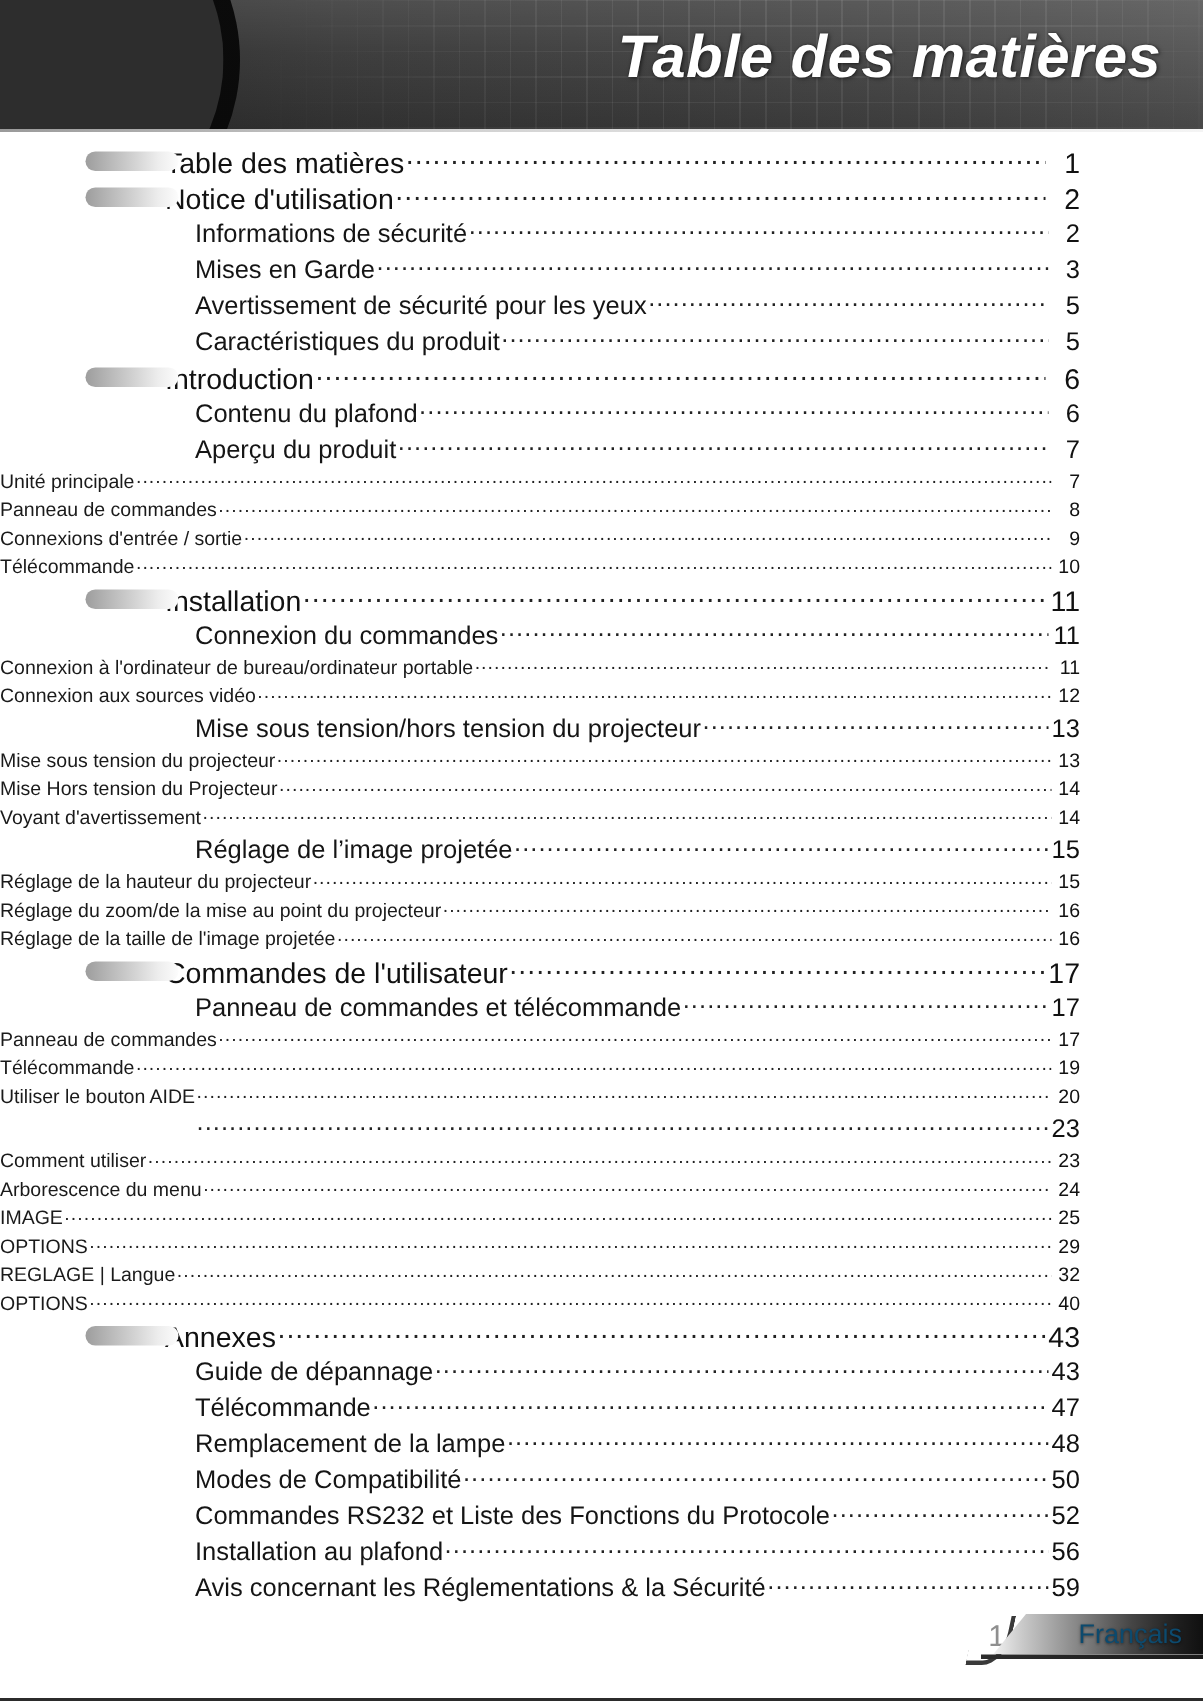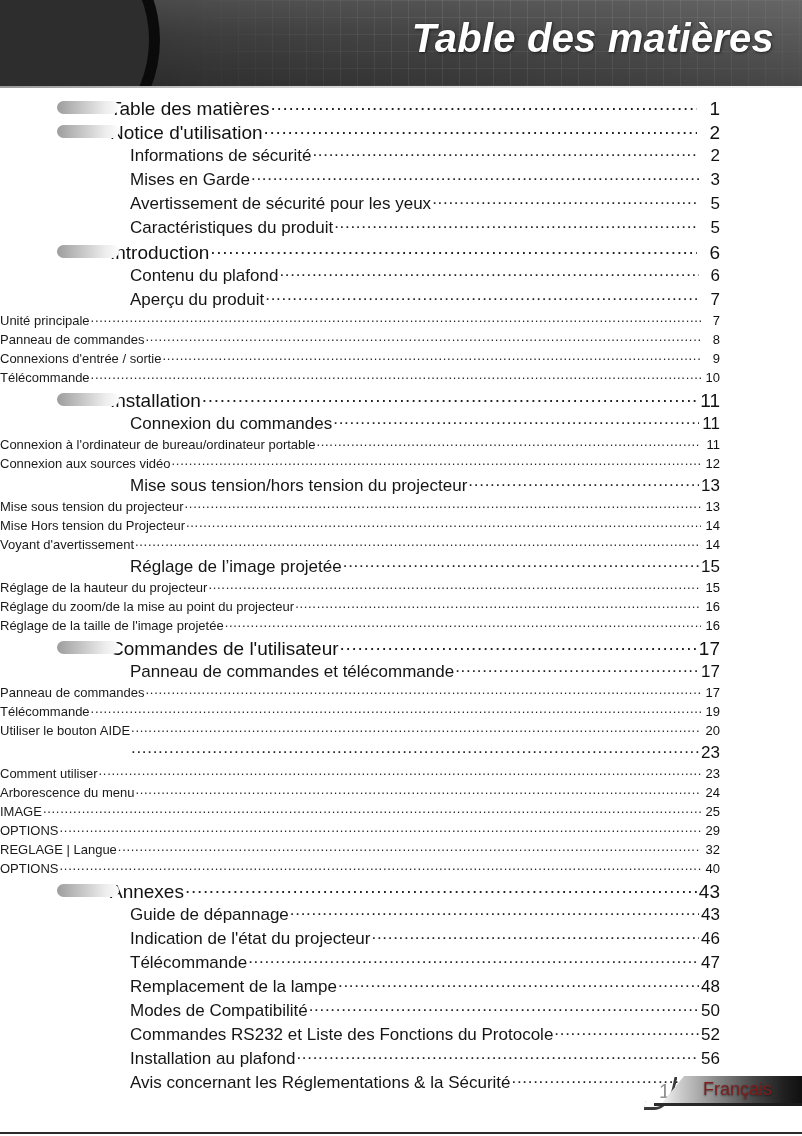--- a/index.html
+++ b/index.html
@@ -203,24 +203,24 @@
     right: 0;
     top: 0;
     height: 27px;
     width: 140px;
     background: linear-gradient(to right, #f2f2f2 0%, #c9c9c9 14%, #8c8c8c 38%, #454545 66%, #1e1e1e 88%, #101010 100%);
     -webkit-clip-path: polygon(22px 0, 100% 0, 100% 100%, 0 100%);
     clip-path: polygon(22px 0, 100% 0, 100% 100%, 0 100%);
   }
   .footer-tab-label {
     position: absolute;
-    right: 30px;
+    right: 14px;
     top: 3px;
     font-size: 18px;
-    color: #7f1d1d;
+    color: #0c4a6e;
     font-weight: normal;
     text-shadow: 0 1px 2px rgba(0,0,0,0.5);
   }
   .footer-swoosh {
     position: absolute;
     right: 128px;
     top: 1px;
     width: 24px;
     height: 30px;
     border-right: 3px solid #3a3a3a;
@@ -452,25 +452,20 @@
       <span class="title">Annexes</span>
       <span class="leader"></span>
       <span class="pageno">43</span>
     </div>
     <div class="row lvl2">
       <span class="title">Guide de dépannage</span>
       <span class="leader"></span>
       <span class="pageno">43</span>
     </div>
     <div class="row lvl2">
-      <span class="title">Indication de l'état du projecteur</span>
-      <span class="leader"></span>
-      <span class="pageno">46</span>
-    </div>
-    <div class="row lvl2">
       <span class="title">Télécommande</span>
       <span class="leader"></span>
       <span class="pageno">47</span>
     </div>
     <div class="row lvl2">
       <span class="title">Remplacement de la lampe</span>
       <span class="leader"></span>
       <span class="pageno">48</span>
     </div>
     <div class="row lvl2">

